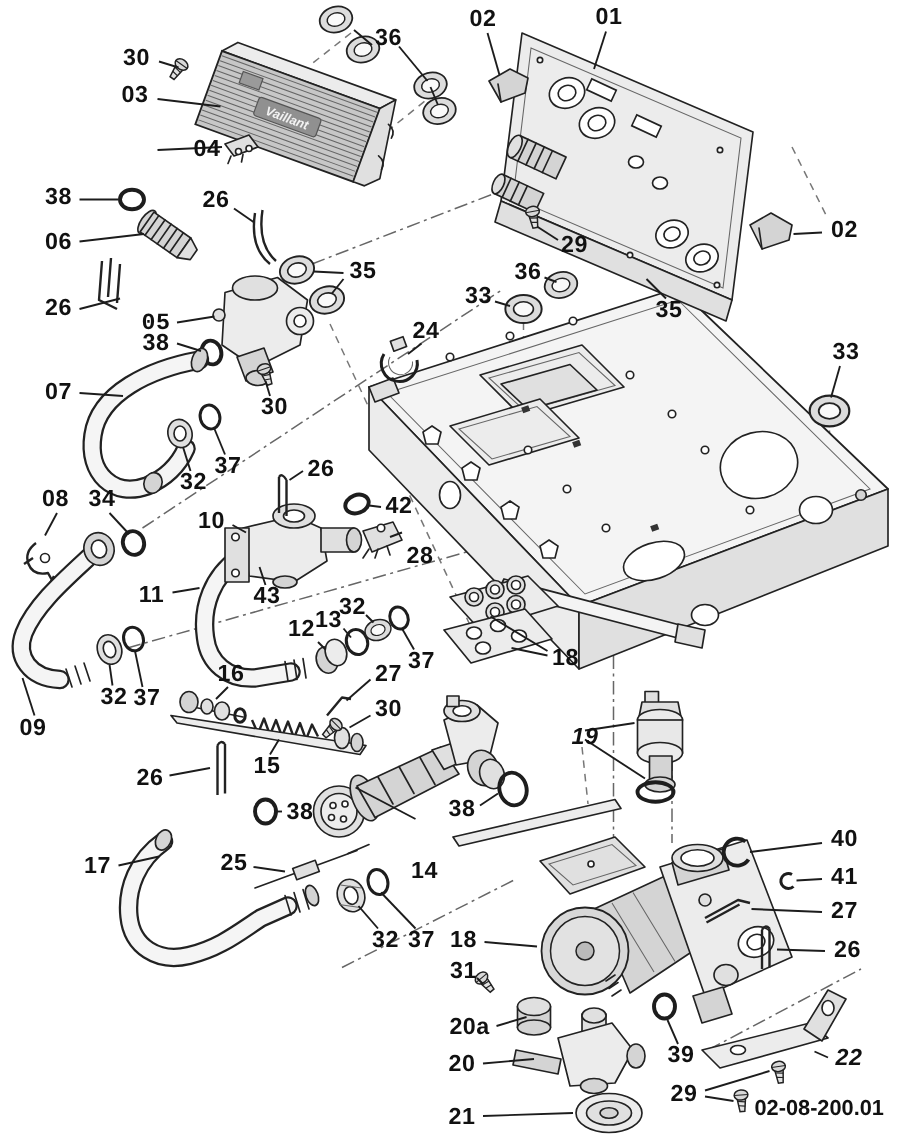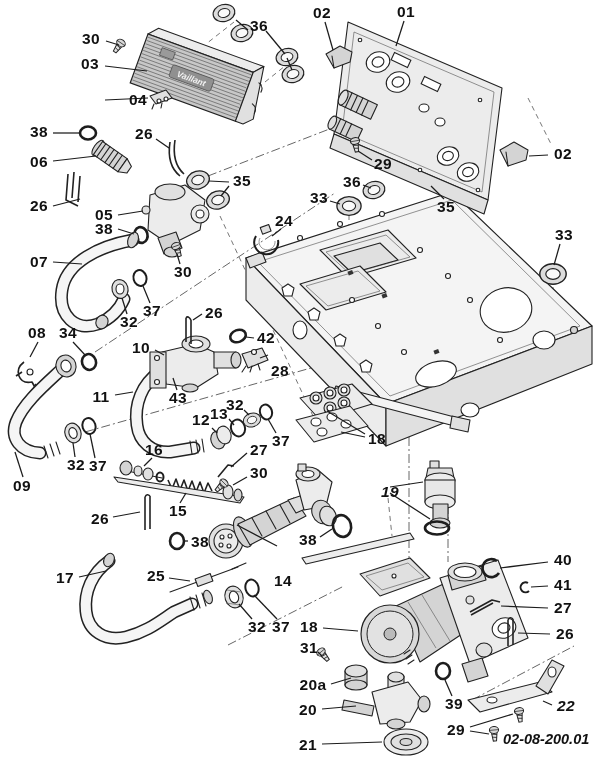--- a/index.html
+++ b/index.html
@@ -3,21 +3,21 @@
 <meta charset="utf-8">
 <style>
   html,body{margin:0;padding:0;background:#fff;}
   .stage{position:relative;width:600px;height:757px;background:#ffffff;overflow:hidden;
          font-family:"Liberation Sans",sans-serif;}
   .stage svg{position:absolute;left:0;top:0;}
   #labels-layer{position:absolute;left:0;top:0;width:600px;height:757px;pointer-events:none;}
   .part-label{position:absolute;transform:translate(-50%,-50%);font-weight:bold;
               font-size:15.5px;color:#111;white-space:nowrap;letter-spacing:.3px;}
   .code-label{position:absolute;left:503px;top:739px;transform:translateY(-50%);
-              font-weight:bold;font-size:14.5px;color:#111;white-space:nowrap;font-style:italic;}
+              font-weight:bold;font-size:14.5px;color:#111;white-space:nowrap;}
   
   .ln{fill:none;stroke:#222;stroke-width:1.1;stroke-linejoin:round;stroke-linecap:round}
   .f0{fill:#f4f4f4;stroke:#222;stroke-width:1.2;stroke-linejoin:round}
   .f1{fill:#ececec;stroke:#222;stroke-width:1.1;stroke-linejoin:round}
   .f2{fill:#e0e0e0;stroke:#222;stroke-width:1.1;stroke-linejoin:round}
   .f3{fill:#d4d4d4;stroke:#222;stroke-width:1.1;stroke-linejoin:round}
   .wh{fill:#ffffff;stroke:#222;stroke-width:1.1}
   .oring{fill:none;stroke:#1d1d1d;stroke-width:2.6}
   .oring2{fill:none;stroke:#1d1d1d;stroke-width:2}
   .thin{stroke:#666;stroke-width:.7;fill:none}
@@ -518,21 +518,21 @@
       <div class="part-label" style="left: 90px; top: 64px;">03</div>
       <div class="part-label" style="left: 90px; top: 100px; margin-left: 48px;">04</div>
       <div class="part-label" style="left: 259px; top: 26px;">36</div>
       <div class="part-label" style="left: 322px; top: 13px;">02</div>
       <div class="part-label" style="left: 406px; top: 12px;">01</div>
       <div class="part-label" style="left: 563px; top: 154px;">02</div>
       <div class="part-label" style="left: 39px; top: 132px;">38</div>
       <div class="part-label" style="left: 39px; top: 162px;">06</div>
       <div class="part-label" style="left: 144px; top: 134px;">26</div>
       <div class="part-label" style="left: 39px; top: 206px;">26</div>
-      <div class="part-label" style="left: 104px; top: 215px;">05</div>
+      <div class="part-label" style="left: 104px; top: 215px; font-family: Liberation Mono, monospace;">05</div>
       <div class="part-label" style="left: 104px; top: 229px;">38</div>
       <div class="part-label" style="left: 242px; top: 181px;">35</div>
       <div class="part-label" style="left: 383px; top: 164px;">29</div>
       <div class="part-label" style="left: 352px; top: 182px;">36</div>
       <div class="part-label" style="left: 319px; top: 198px;">33</div>
       <div class="part-label" style="left: 446px; top: 207px;">35</div>
       <div class="part-label" style="left: 284px; top: 221px;">24</div>
       <div class="part-label" style="left: 564px; top: 235px;">33</div>
       <div class="part-label" style="left: 39px; top: 262px;">07</div>
       <div class="part-label" style="left: 183px; top: 272px;">30</div>

